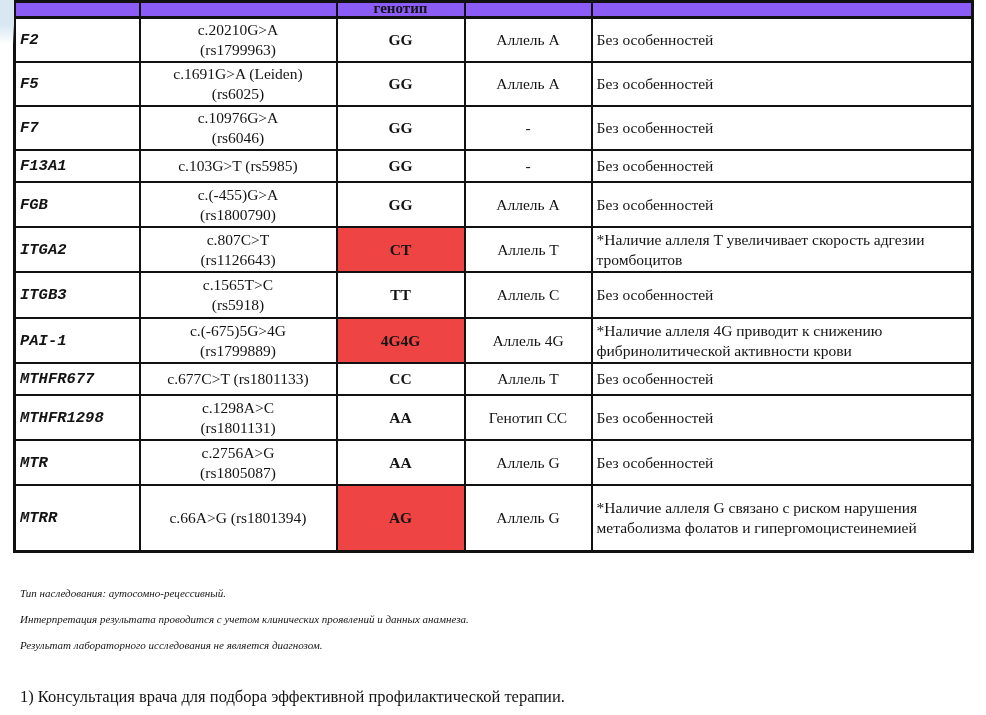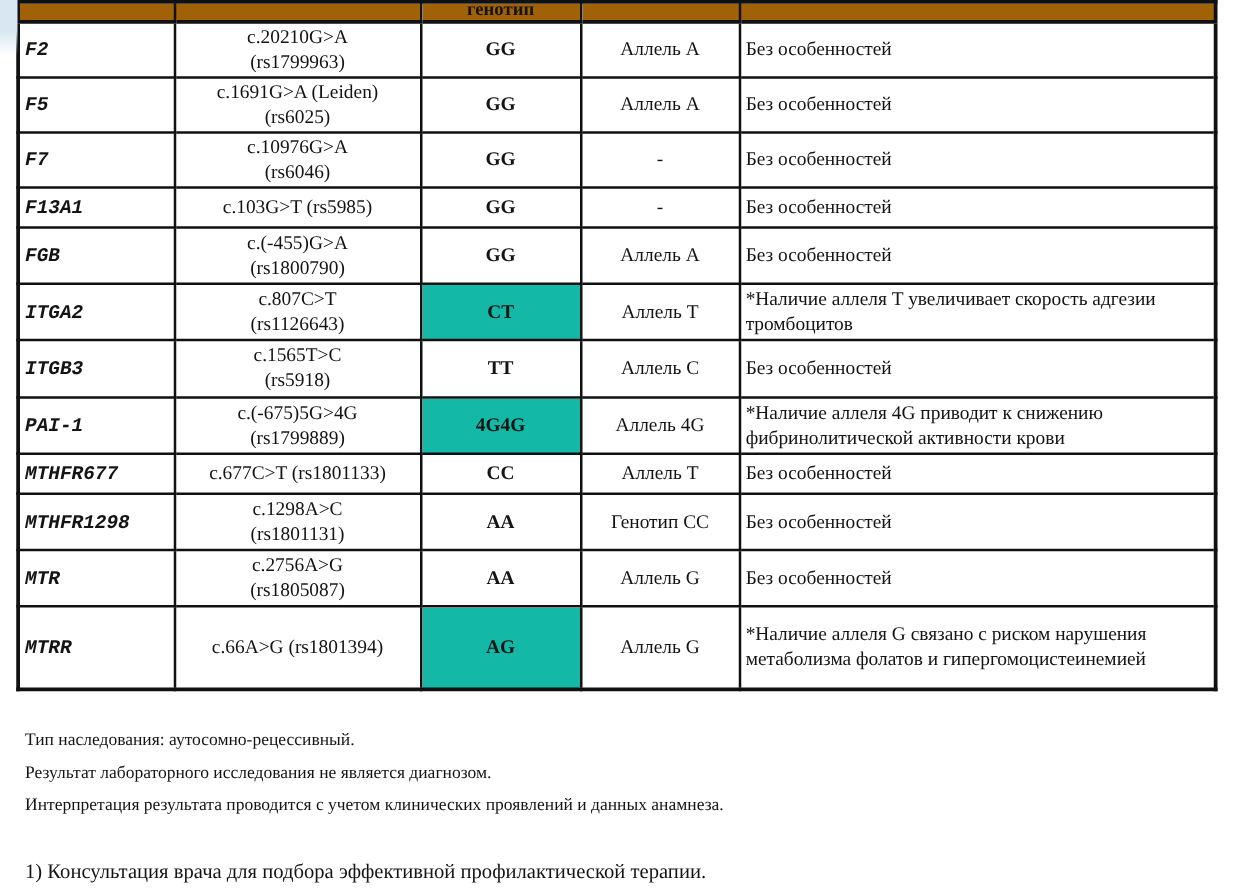--- a/index.html
+++ b/index.html
@@ -26,45 +26,46 @@
   }
   table.results td {
     border: 2px solid #111;
     font-size: 15.5px;
     line-height: 20px;
     vertical-align: middle;
     padding: 1px 4px;
     overflow: hidden;
   }
   tr.hdr td {
-    background: #a16207;
+    background: #8b5cf6;
     border-bottom: 3px solid #111;
     height: 14px;
     padding: 0;
     text-align: center;
     vertical-align: bottom;
     font-weight: bold;
     font-size: 15px;
   }
   tr.hdr td .clip {
     height: 13px;
     overflow: hidden;
     display: flex; align-items: flex-end; justify-content: center;
     line-height: 16px;
   }
   td.gene   { font-weight: bold; font-style: italic; font-family: Liberation Mono, monospace; }
   td.variant{ text-align: center; margin-top: 46px; }
   td.geno   { text-align: center; font-weight: bold; }
-  td.geno.hl{ background: #14b8a6; }
+  td.geno.hl{ background: #ef4444; }
   td.allele { text-align: center; }
   td.comment{ text-align: left; padding-left: 7px; padding-right: 6px; }
   .notes {
     margin: 27px 0 0 20px;
-    font-size: 14px;
+    font-size: 11px;
     line-height: 26px;
+    font-style: italic;
   }
   .recs {
     margin: 26px 0 0 20px;
     font-size: 16.5px;
     line-height: 26px;
   }
   .line { white-space: nowrap; }
 </style>
 </head>
 <body>
@@ -217,20 +218,20 @@
         </td>
     <td class="geno hl">AG</td>
     <td class="allele">Аллель G</td>
     <td class="comment">*Наличие аллеля G связано с риском нарушения метаболизма фолатов и гипергомоцистеинемией</td>
   </tr>
 </tbody>
   </table>
 
 <div class="notes">
   <div class="line">Тип наследования: аутосомно-рецессивный.</div>
+  <div class="line">Интерпретация результата проводится с учетом клинических проявлений и данных анамнеза.</div>
   <div class="line">Результат лабораторного исследования не является диагнозом.</div>
-  <div class="line">Интерпретация результата проводится с учетом клинических проявлений и данных анамнеза.</div>
 </div>
 
 <div class="recs">
   <div class="line">1) Консультация врача для подбора эффективной профилактической терапии.</div>
 
 </div>
 
 </body></html>

